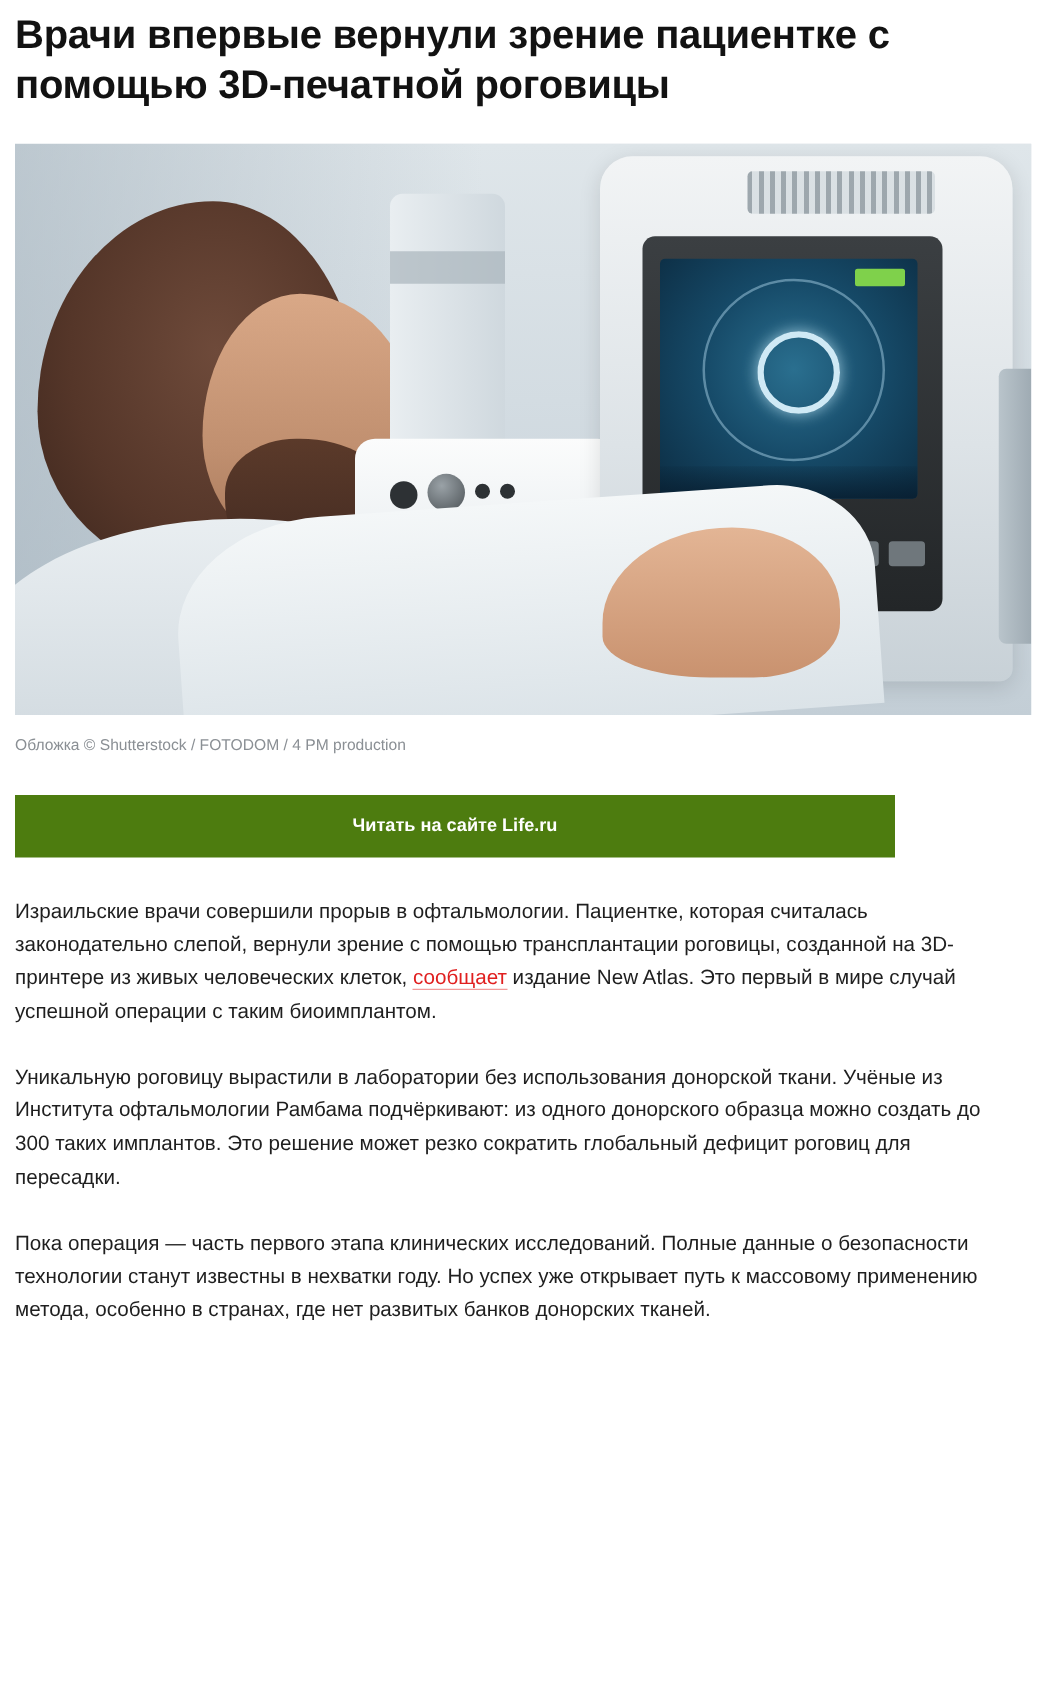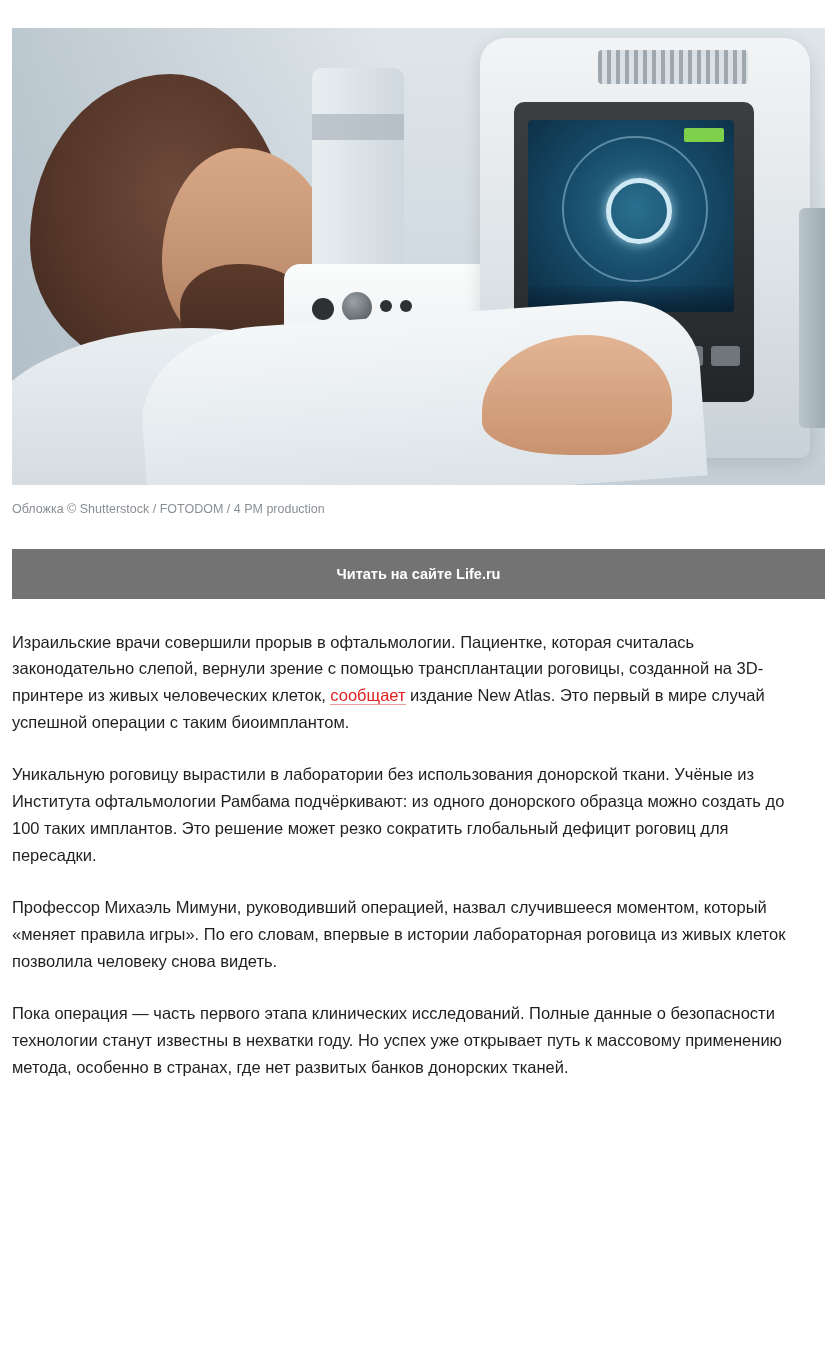--- a/index.html
+++ b/index.html
@@ -251,25 +251,25 @@
     border-radius: 6px 0 0 6px;
   }
   .image-credit {
     font-size: 12.5px;
     color: #8a8f94;
     margin: 16px 0 16px 0;
     line-height: 1.4;
   }
   .cta-button {
     display: block;
-    width: 813px;
+    width: 704px;
     box-sizing: border-box;
     margin: 30px 0 0 0;
     padding: 17px 10px;
-    background: #737373;
+    background: #4d7c0f;
     color: #ffffff;
     border: none;
     text-align: center;
     font-size: 14.5px;
     font-weight: bold;
     font-family: "Liberation Sans", sans-serif;
     cursor: pointer;
   }
   .body-copy {
     margin: 30px 0 0 0;
@@ -288,20 +288,21 @@
     color: #e02020;
     text-decoration: none;
     border-bottom: 1px solid rgba(224,32,32,.45);
   }
 </style>
 </head>
 <body>
 
 <div class="page">
 
+  <h1 class="article-title">Врачи впервые вернули зрение пациентке с помощью 3D-печатной роговицы</h1>
 
   <figure class="hero-figure">
     <div class="hero-image">
       <div class="bg"></div>
       <div class="wall-shadow"></div>
       <div class="head"></div>
       <div class="face"></div>
       <div class="beard"></div>
       <div class="shoulder"></div>
       <div class="column"></div>
@@ -334,18 +335,17 @@
 
       <div class="right-edge"></div>
     </div>
     <figcaption class="image-credit">Обложка © Shutterstock / FOTODOM / 4 PM production</figcaption>
   </figure>
 
   <button class="cta-button">Читать на сайте Life.ru</button>
 
   <div class="body-copy">
     <p><span>Израильские врачи совершили прорыв в офтальмологии. Пациентке, которая считалась законодательно слепой, вернули зрение с помощью трансплантации роговицы, созданной на 3D-принтере из живых человеческих клеток, </span><a class="inline-link" href="#">сообщает</a><span> издание New Atlas. Это первый в мире случай успешной операции с таким биоимплантом.</span></p>
-    <p>Уникальную роговицу вырастили в лаборатории без использования донорской ткани. Учёные из Института офтальмологии Рамбама подчёркивают: из одного донорского образца можно создать до 100 таких имплантов. Это решение может резко сократить глобальный дефицит роговиц для пересадки.</p>
-    <p>Профессор Михаэль Мимуни, руководивший операцией, назвал случившееся моментом, который «меняет правила игры». По его словам, впервые в истории лабораторная роговица из живых клеток позволила человеку снова видеть.</p>
+    <p>Уникальную роговицу вырастили в лаборатории без использования донорской ткани. Учёные из Института офтальмологии Рамбама подчёркивают: из одного донорского образца можно создать до 300 таких имплантов. Это решение может резко сократить глобальный дефицит роговиц для пересадки.</p>
     <p>Пока операция — часть первого этапа клинических исследований. Полные данные о безопасности технологии станут известны в нехватки году. Но успех уже открывает путь к массовому применению метода, особенно в странах, где нет развитых банков донорских тканей.</p>
   </div>
 
 </div>
 
 </body></html>

